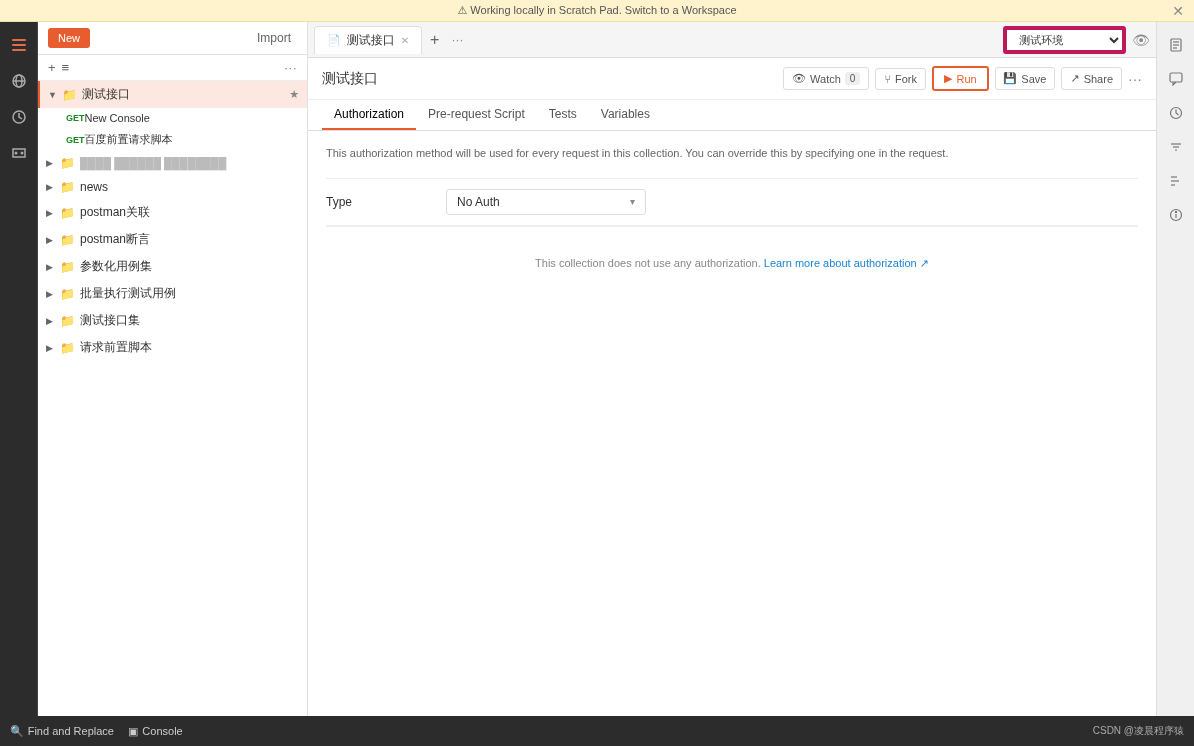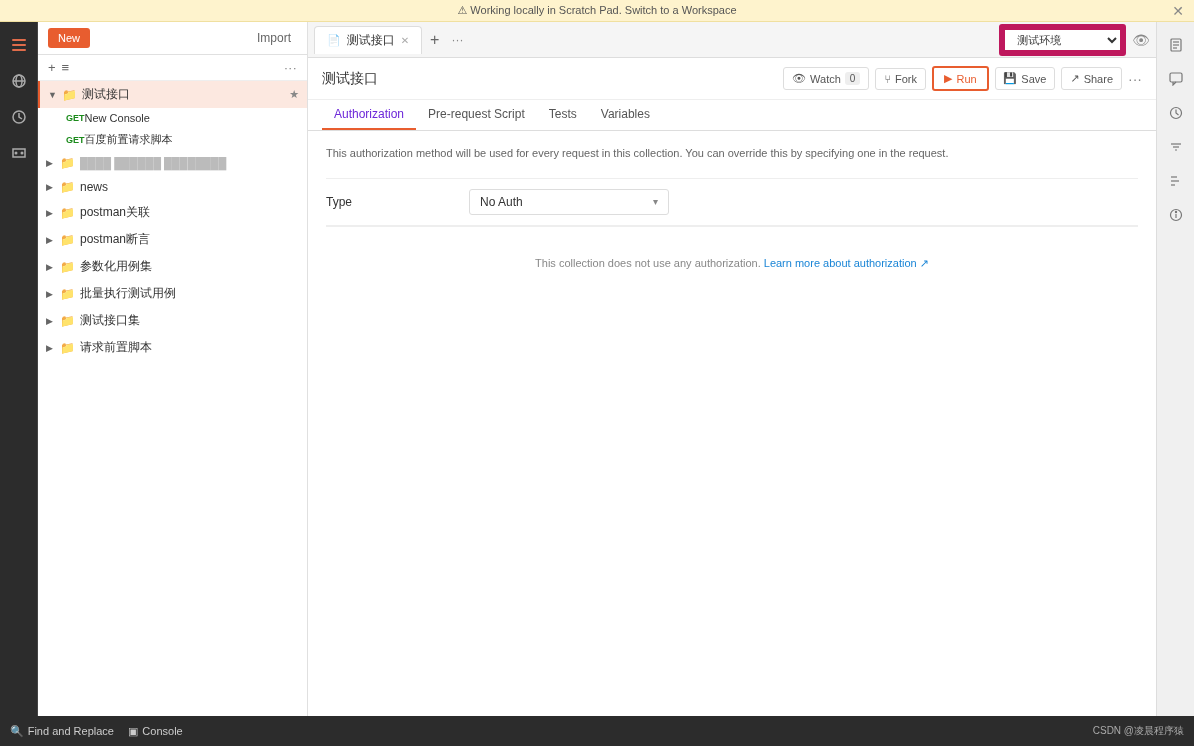--- a/index.html
+++ b/index.html
@@ -205,21 +205,21 @@
       font-size: 12px;
       padding: 2px 6px;
     }
     .tab-env {
       margin-left: auto;
       display: flex;
       align-items: center;
       gap: 6px;
     }
     .env-select {
-      border: 6px solid #be185d;
+      border: 4px solid #be185d;
       border-radius: 3px;
       background: #fff;
       padding: 3px 8px;
       font-size: 11px;
       color: #333;
       cursor: pointer;
     }
     .env-eye-btn {
       background: none;
       border: none;
@@ -330,42 +330,41 @@
       padding: 0 14px;
     }
     .req-tab {
       padding: 7px 12px;
       cursor: pointer;
       font-size: 12px;
       color: #555;
       border-bottom: 2px solid transparent;
     }
     .req-tab.active {
-      color: #6d28d9;
+      color: #000000;
       border-bottom: 2px solid #e85d2f;
     }
 
     
     .auth-content {
       padding: 14px 18px;
       flex: 1;
       overflow-y: auto;
     }
     .auth-description {
       font-size: 11px;
       color: #666;
       margin-bottom: 16px;
       line-height: 1.5;
     }
     .type-row {
       display: flex;
       align-items: center;
       padding: 10px 0;
       border-bottom: 1px solid #eee;
-      gap: 23px;
     }
     .type-label {
       font-size: 12px;
       color: #333;
       width: 120px;
     }
     .type-select {
       display: flex;
       align-items: center;
       border: 1px solid #ddd;

